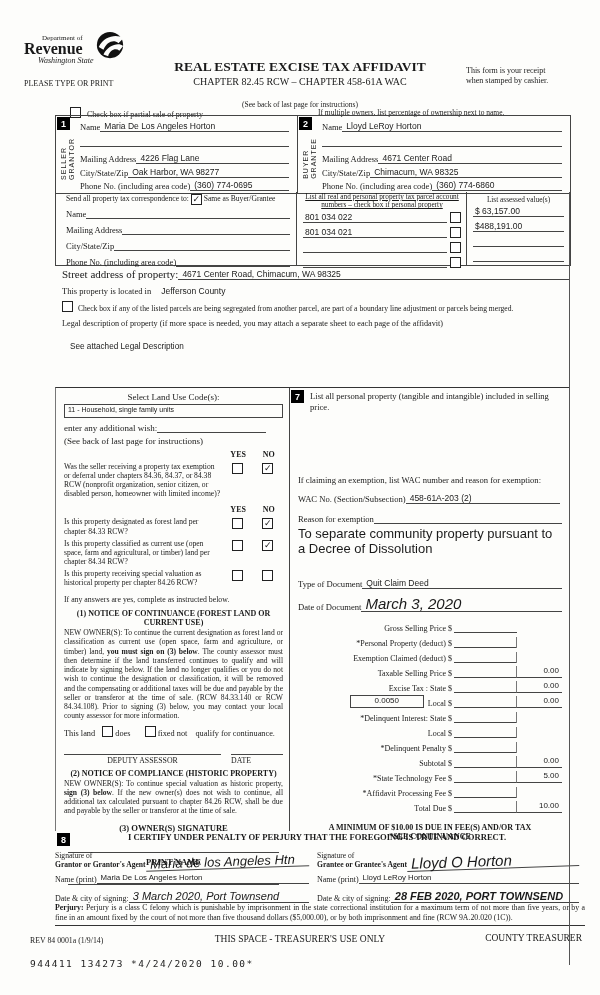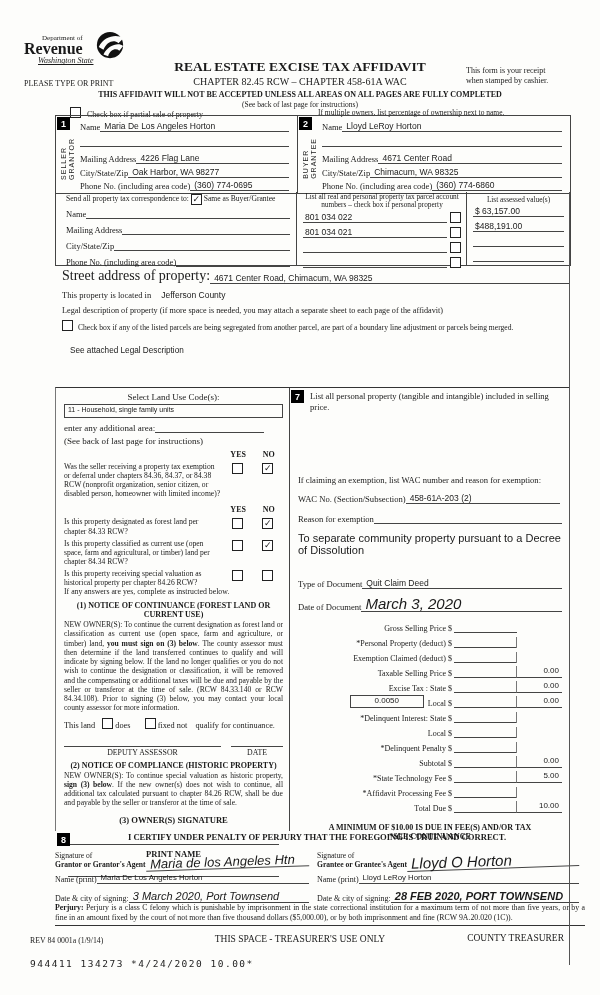--- a/index.html
+++ b/index.html
@@ -48,39 +48,38 @@
 </head>
 <body>
 
 <div class="page">
 
   <div class="abs" style="left:24px;top:34px;">
     <div style="display:flex;align-items:flex-start;">
       <div>
         <div style="font-size:7px;padding-left:18px;">Department of</div>
         <div class="b" style="font-size:16px;line-height:0.9;">Revenue</div>
-        <div style="font-size:8px;font-style:italic;padding-left:14px;text-decoration:underline;">Washington State</div>
+        <div style="font-size:8px;font-style:italic;padding-left:14px;">Washington State</div>
       </div>
       <span style="margin-left:2px;margin-top:-4px;">
         <svg width="30" height="30" viewBox="0 0 32 32">
           <circle cx="16" cy="16" r="14" fill="#111"></circle>
           <path d="M4 18 C10 6 24 4 30 9 L25 14 C20 10 13 12 9 21 Z" fill="#fdfdfb"></path>
           <path d="M9 26 C14 16 25 13 30 17 L26 22 C22 19 16 21 14 28 Z" fill="#fdfdfb"></path>
         </svg>
       </span>
     </div>
   </div>
   <div class="abs" style="left:24px;top:79px;font-size:8px;">PLEASE TYPE OR PRINT</div>
   <div class="abs b" style="left:0;right:0;top:59px;text-align:center;font-size:13.5px;">REAL ESTATE EXCISE TAX AFFIDAVIT</div>
   <div class="abs" style="left:0;right:0;top:76px;text-align:center;font-size:10px;">CHAPTER 82.45 RCW – CHAPTER 458-61A WAC</div>
   <div class="abs" style="right:22px;top:66px;width:112px;font-size:8px;line-height:1.25;">
     <span>This form is your receipt</span><br>
     <span>when stamped by cashier.</span>
   </div>
-  <div class="abs b" style="left:0;right:0;top:90px;text-align:center;font-size:8px;">THIS AFFIDAVIT WILL NOT BE ACCEPTED UNLESS ALL AREAS ON ALL PAGES ARE FULLY COMPLETED</div>
   <div class="abs" style="left:0;right:0;top:100px;text-align:center;font-size:7.5px;">(See back of last page for instructions)</div>
 
   <div class="abs" style="left:70px;top:107px;font-size:8px;">
     <span class="cb"></span>
     <span style="margin-left:4px;">Check box if partial sale of property</span>
   </div>
   <div class="abs" style="left:318px;top:108px;font-size:7.5px;">If multiple owners, list percentage of ownership next to name.</div>
 
   <div class="abs box2" style="left:55px;top:115px;width:514px;height:77px;display:flex;">
 
@@ -153,21 +152,21 @@
       <div class="frow" style="margin-top:5px;">
           <span class="lbl">City/State/Zip</span>
           <span class="fill"></span>
         </div>
       <div class="frow" style="margin-top:5px;">
           <span class="lbl">Phone No. (including area code)</span>
           <span class="fill"></span>
         </div>
     </div>
     <div class="pane" style="width:170px;border-right:1px solid #444;padding:1px 5px 0 6px;box-sizing:border-box;">
-      <div style="font-size:7.3px;text-align:center;line-height:1.15;">
+      <div style="font-size:7.3px;text-align:center;line-height:1.15;text-decoration:underline;">
         <span>List all real and personal property tax parcel account</span> <span>numbers – check box if personal property</span>
       </div>
       <div class="frow" style="margin-top:2px;">
           <span class="fill" style="padding-left:2px;">801 034 022</span>
           <span class="cb" style="margin-left:3px;"></span>
         </div>
       <div class="frow" style="margin-top:4px;">
           <span class="fill" style="padding-left:2px;">801 034 021</span>
           <span class="cb" style="margin-left:3px;"></span>
         </div>
@@ -192,42 +191,42 @@
           <span class="fill" style="padding-left:2px;"></span>
         </div>
       <div class="frow" style="margin-top:4px;">
           <span class="fill" style="padding-left:2px;"></span>
         </div>
     </div>
   </div>
 
   <div class="abs" style="left:62px;top:268px;width:508px;">
     <div class="frow">
-      <span class="lbl" style="font-size:14px;text-align:right;">Street address of property:</span>
+      <span class="lbl" style="font-size:11px;text-align:right;">Street address of property:</span>
       <span class="fill">4671 Center Road, Chimacum, WA 98325</span>
     </div>
     <div style="margin-top:6px;">
       <span>This property is located in</span>
       <span class="sans" style="margin-left:8px;">Jefferson County</span>
     </div>
-    <div style="margin-top:6px;font-size:8.2px;">Legal description of property (if more space is needed, you may attach a separate sheet to each page of the affidavit)</div>
     <div style="margin-top:5px;font-size:7.6px;">
       <span class="cb"></span>
       <span style="margin-left:3px;">Check box if any of the listed parcels are being segregated from another parcel, are part of a boundary line adjustment or parcels being merged.</span>
     </div>
+    <div style="margin-top:6px;font-size:8.2px;">Legal description of property (if more space is needed, you may attach a separate sheet to each page of the affidavit)</div>
     <div class="sans" style="margin-top:14px;margin-left:8px;font-size:8.2px;">See attached Legal Description</div>
   </div>
 
   <div class="abs" style="left:55px;top:387px;width:514px;height:443px;border-top:1px solid #333;border-left:1px solid #777;display:flex;">
 
     <div class="pane" style="width:234px;border-right:1px solid #444;padding:4px 6px 0 8px;box-sizing:border-box;">
       <div style="font-size:9px;text-align:center;">Select Land Use Code(s):</div>
       <div class="box2 sans" style="margin-top:2px;height:11px;font-size:7px;padding:1px 0 0 3px;">11 - Household, single family units</div>
       <div class="frow" style="margin-top:4px;font-size:9px;">
-        <span class="lbl">enter any additional area:</span>
+        <span class="lbl">enter any additional wish:</span>
         <span class="fill" style="max-width:105px;"></span>
       </div>
       <div style="margin-top:3px;font-size:9px;">(See back of last page for instructions)</div>
 
       <div class="ynhead">
         <span class="sp"></span>
         <span class="yn">
             <span>YES</span>
             <span>NO</span>
           </span>
@@ -262,39 +261,39 @@
         </span>
       </div>
       <div class="qrow">
         <span class="qtext">Is this property receiving special valuation as historical property per chapter 84.26 RCW?</span>
         <span class="qboxes">
           <span class="cb"></span>
           <span class="cb"></span>
         </span>
       </div>
 
-      <div style="margin-top:0;font-size:7.8px;">If any answers are yes, complete as instructed below.</div>
+      <div style="margin-top:8px;font-size:7.8px;">If any answers are yes, complete as instructed below.</div>
 
       <div class="ctitle" style="margin-top:5px;">(1) NOTICE OF CONTINUANCE  (FOREST LAND OR CURRENT USE)</div>
       <div class="para" style="margin-top:1px;">
         <span>NEW OWNER(S): To continue the current designation as forest land or classification as current use (open space, farm and agriculture, or timber) land, </span><span class="b">you must sign on (3) below</span><span>. The county assessor must then determine if the land transferred continues to qualify and will indicate by signing below. If the land no longer qualifies or you do not wish to continue the designation or classification, it will be removed and the compensating or additional taxes will be due and payable by the seller or transferor at the time of sale. (RCW 84.33.140 or RCW 84.34.108). Prior to signing (3) below, you may contact your local county assessor for more information.</span>
       </div>
 
       <div style="margin-top:5px;font-size:8.3px;">
         <span>This land</span>
         <span class="cb" style="margin-left:5px;"></span>
         <span>does</span>
         <span class="cb" style="margin-left:12px;"></span>
         <span>fixed not</span>
         <span style="margin-left:6px;">qualify for continuance.</span>
       </div>
 
       <div style="display:flex;gap:10px;margin-top:16px;">
         <span style="flex:1;border-top:1px solid #444;text-align:center;font-size:7.8px;padding-top:1px;">DEPUTY ASSESSOR</span>
-        <span style="width:52px;border-top:1px solid #444;text-align:center;font-size:7.8px;padding-top:1px;">DATE</span>
+        <span style="width:52px;border-top:1px solid #444;font-size:7.8px;padding-top:1px;">DATE</span>
       </div>
 
       <div class="ctitle" style="margin-top:4px;">(2) NOTICE OF COMPLIANCE (HISTORIC PROPERTY)</div>
       <div class="para" style="margin-top:1px;">
         <span>NEW OWNER(S): To continue special valuation as historic property, </span><span class="b">sign (3) below</span><span>. If the new owner(s) does not wish to continue, all additional tax calculated pursuant to chapter 84.26 RCW, shall be due and payable by the seller or transferor at the time of sale.</span>
       </div>
 
       <div class="ctitle" style="margin-top:7px;font-size:8.6px;">(3)  OWNER(S) SIGNATURE</div>
       <div style="margin:18px 4px 0 4px;border-bottom:1px solid #444;height:1px;"></div>
       <div class="ctitle" style="margin-top:4px;font-size:8.6px;">PRINT NAME</div>
@@ -309,21 +308,21 @@
 
       <div style="font-size:8.6px;">If claiming an exemption, list WAC number and reason for exemption:</div>
       <div class="frow" style="margin-top:8px;">
         <span class="lbl" style="font-size:8.6px;">WAC No. (Section/Subsection)</span>
         <span class="fill" style="max-width:150px;">458-61A-203 (2)</span>
       </div>
       <div class="frow" style="margin-top:9px;">
         <span class="lbl" style="font-size:8.6px;">Reason for exemption</span>
         <span class="fill"></span>
       </div>
-      <div class="sans" style="font-size:11px;margin-top:8px;">To separate community property pursuant to a Decree of Dissolution</div>
+      <div class="sans" style="font-size:13px;margin-top:2px;">To separate community property pursuant to a Decree of Dissolution</div>
 
       <div class="frow" style="margin-top:22px;">
         <span class="lbl" style="font-size:8.6px;">Type of Document</span>
         <span class="fill">Quit Claim Deed</span>
       </div>
       <div class="frow" style="margin-top:3px;height:20px;">
         <span class="lbl" style="font-size:8.6px;">Date of Document</span>
         <span class="fill hand" style="font-size:15px;line-height:1;">March 3, 2020</span>
       </div>
 
@@ -459,19 +458,19 @@
       </div>
     </div>
   </div>
 
   <div class="abs para" style="left:55px;top:903px;width:530px;font-size:7.8px;border-bottom:1px solid #333;padding-bottom:3px;">
     <span class="b">Perjury:</span><span> Perjury is a class C felony which is punishable by imprisonment in the state correctional institution for a maximum term of not more than five years, or by a fine in an amount fixed by the court of not more than five thousand dollars ($5,000.00), or by both imprisonment and fine (RCW 9A.20.020 (1C)).</span>
   </div>
 
   <div class="abs" style="left:30px;top:936px;font-size:7.8px;">REV 84 0001a (1/9/14)</div>
   <div class="abs" style="left:0;right:0;top:934px;text-align:center;font-size:9.5px;">THIS SPACE - TREASURER'S USE ONLY</div>
-  <div class="abs" style="right:36px;top:933px;font-size:9.5px;margin-left:34px;">COUNTY TREASURER</div>
+  <div class="abs" style="right:18px;top:933px;font-size:9.5px;margin-left:34px;">COUNTY TREASURER</div>
 
   <div class="abs mono stamp" style="left:30px;top:958px;">944411 134273 *4/24/2020 10.00*</div>
 
   <div class="abs" style="left:569px;top:192px;height:773px;border-left:1px solid #555;"></div>
 
 </div>
 
 </body></html>

